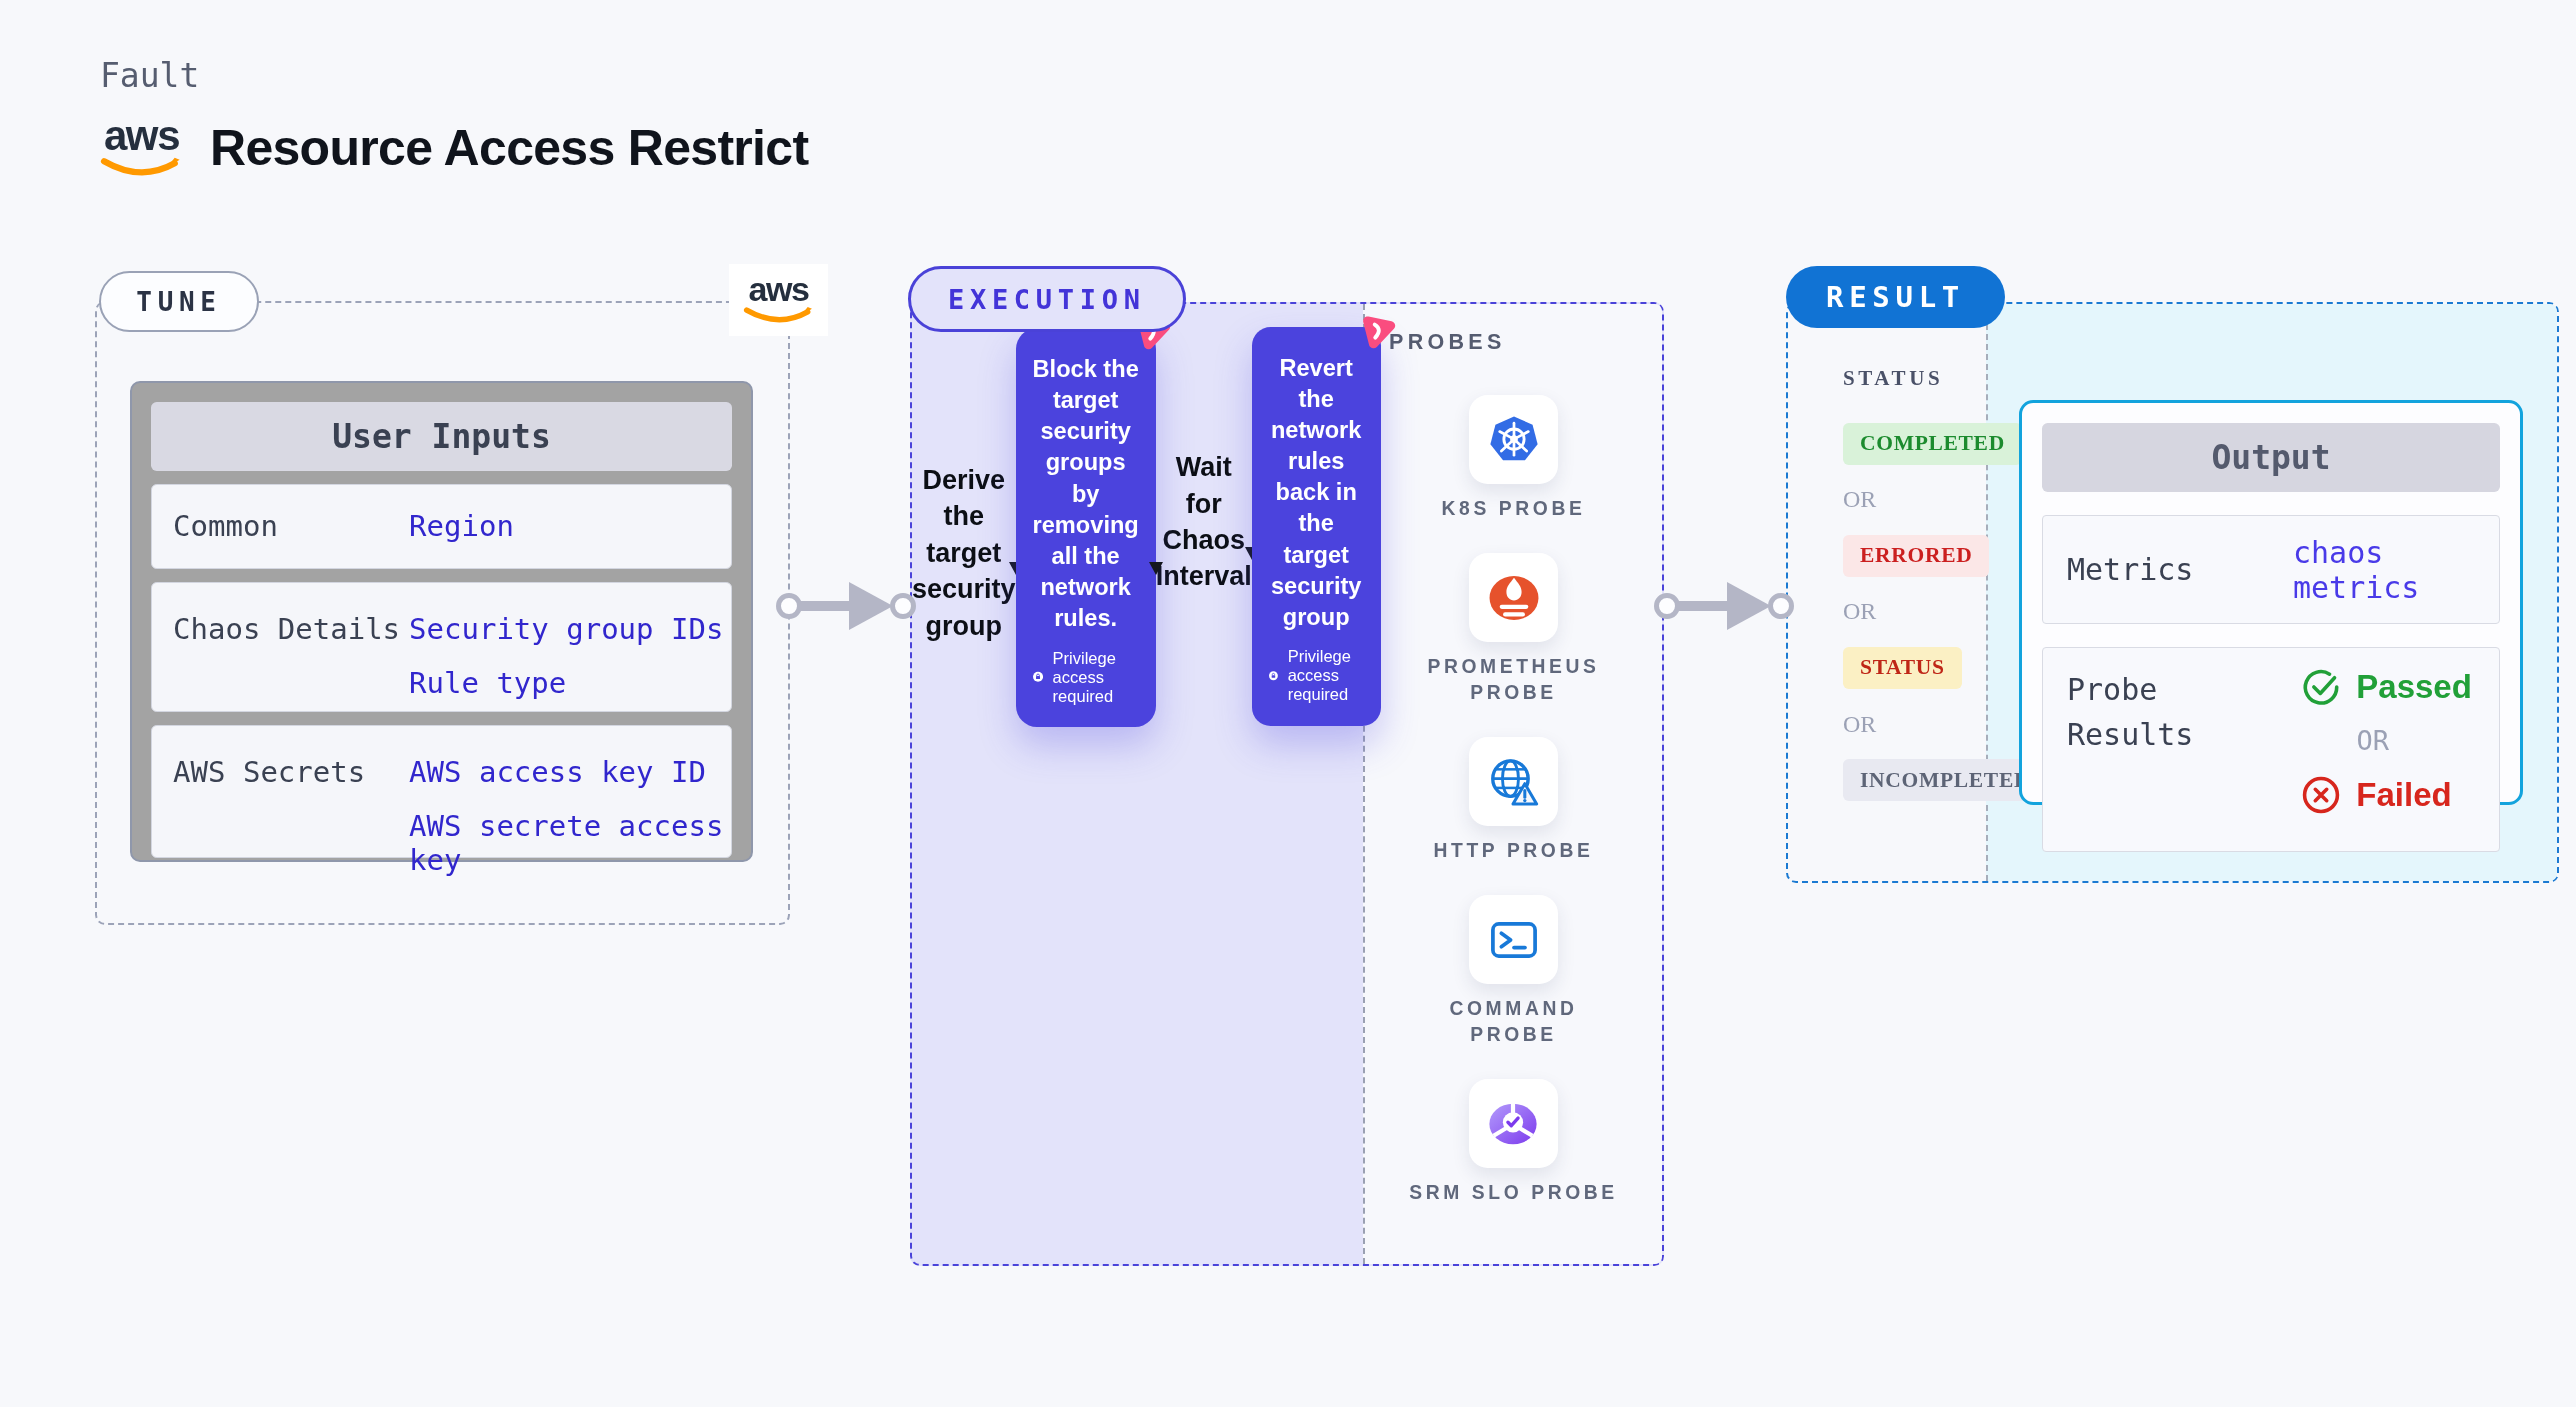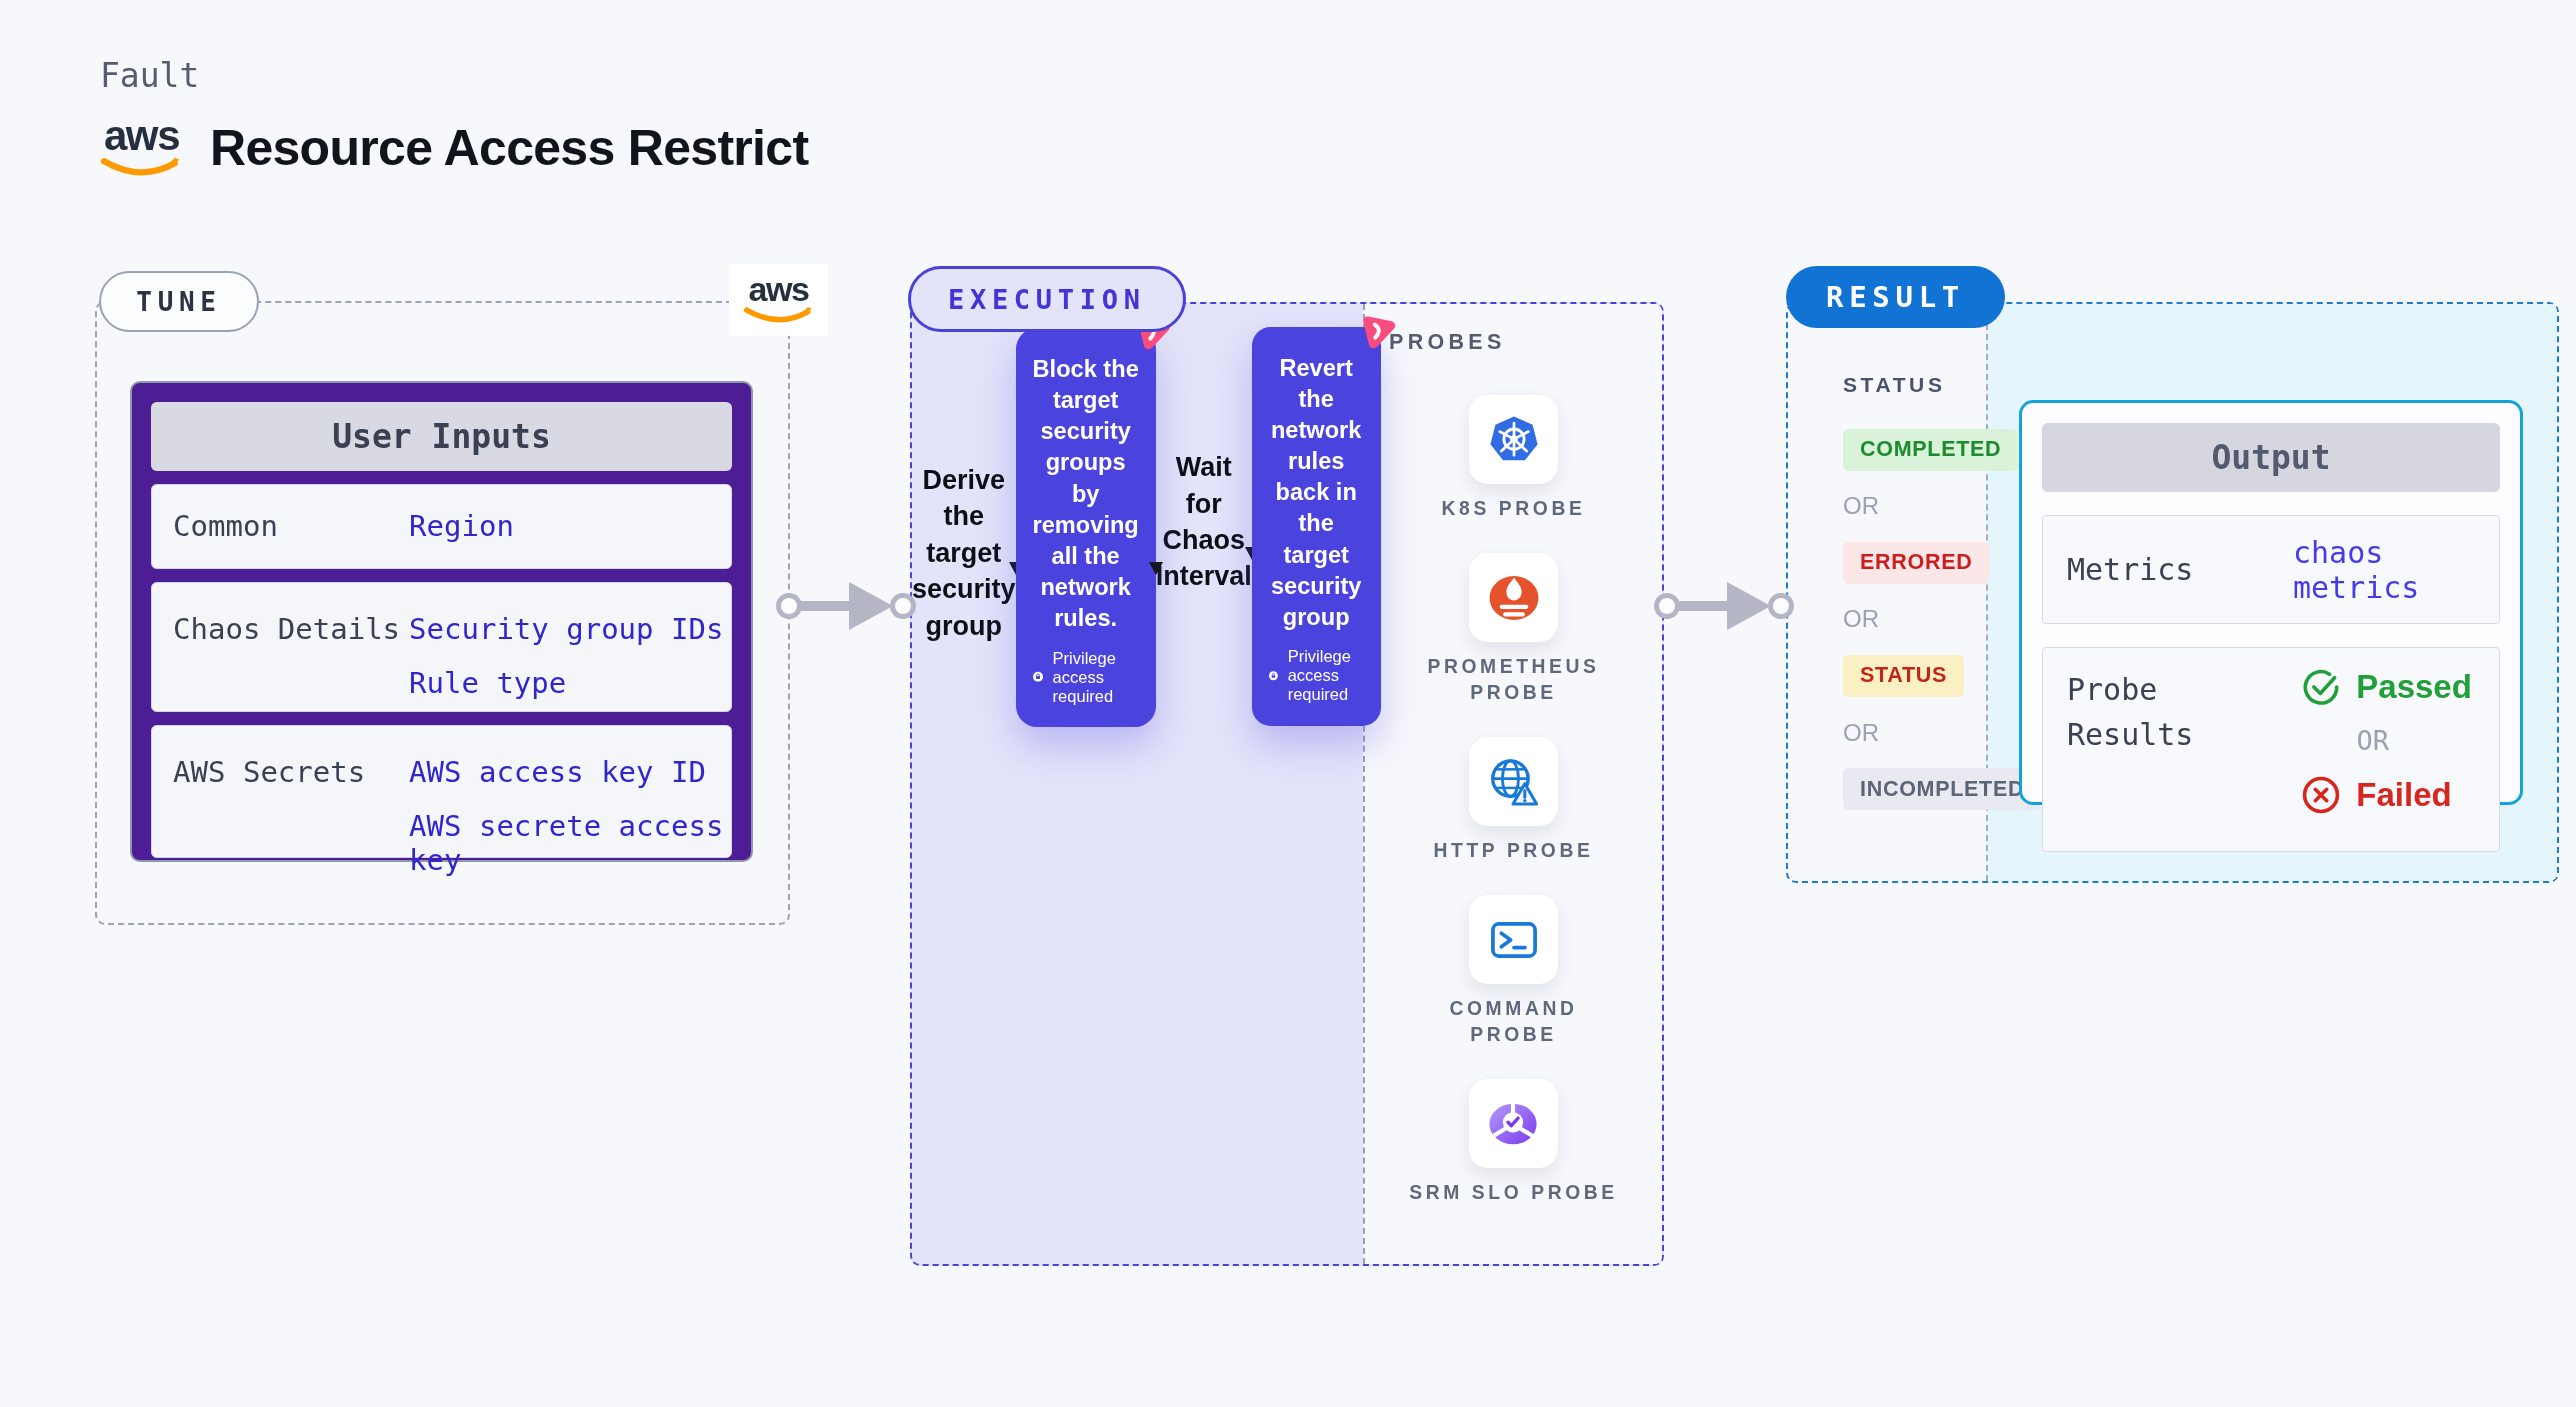--- a/index.html
+++ b/index.html
@@ -28,21 +28,21 @@
   .varrow:after{content:"";position:absolute;left:50%;bottom:-11.5px;transform:translateX(-50%);
           width:0;height:0;border-top:13px solid #15181f;border-left:7.9px solid transparent;border-right:7.9px solid transparent;}
 
   
   .tune-border{left:95px;top:301px;width:691px;height:620px;border:2.1px dashed #9ca3b8;}
   .tune-badge{left:99px;top:271px;width:156px;height:57px;background:#fcfdff;border:2.9px solid #9aa2b6;
               font-size:26px;color:#2b3345;}
   .aws-patch{position:absolute;left:729px;top:264px;width:99px;height:72px;background:#ffffff;
              display:flex;align-items:center;justify-content:center;z-index:5;}
   .aws-patch .aws-word{font-size:34px;}
-  .ui-card{position:absolute;left:130px;top:381px;width:623px;height:481px;background:#4c1d95;
+  .ui-card{position:absolute;left:130px;top:381px;width:623px;height:481px;background:#a3a3a3;
            border:2.9px solid #8f97ab;border-radius:10px;box-sizing:border-box;padding:18.6px;z-index:3;}
   .ui-head{height:69px;background:#d9d9e3;border-radius:5.7px;display:flex;align-items:center;justify-content:center;
            font-size:33px;font-weight:bold;color:#3a4152;}
   .ui-row{background:#f5f6fa;border:1.4px solid #d3d6e0;border-radius:5.7px;display:flex;
           padding:0 0 0 21.5px;box-sizing:border-box;margin-top:13px;align-items:center;}
   .ui-row.tall{align-items:flex-start;}
   .ui-label{flex:0 0 236px;font-size:29px;color:#3a4152;}
   .ui-vals{display:flex;flex-direction:column;gap:20px;font-size:29px;color:#3126cd;}
 
   
@@ -66,21 +66,21 @@
   .priv{display:flex;align-items:center;justify-content:center;gap:10px;margin-top:14.3px;}
   .priv span{font-size:16.5px;color:#ffffff;font-weight:500;}
   .pink-ico{position:absolute;top:-15.8px;right:-18.6px;}
 
   
   .result-border{left:1786px;top:302px;width:769px;height:577px;border:2.9px dashed #1b7ad2;}
   .result-badge{left:1786px;top:266px;height:62px;padding:0 40px;background:#1173d4;border:none;
                 font-size:29px;color:#ffffff;}
   .cyan-panel{position:absolute;left:198px;top:0;right:0;bottom:0;background:#e4f6fc;
               border-left:2.1px dashed #a6adba;border-radius:0 7.2px 7.2px 0;}
-  .status-col{position:absolute;left:55px;top:69px;display:flex;flex-direction:column;align-items:flex-start;}
+  .status-col{position:absolute;left:55px;top:62px;display:flex;flex-direction:column;align-items:flex-start;font-family:Liberation Serif, serif;}
   .status-title{font-size:21px;font-weight:bold;color:#4a5168;letter-spacing:3.6px;margin-bottom:31.5px;}
   .sbadge{display:inline-block;padding:8.6px 17px;border-radius:5.7px;font-size:21.5px;font-weight:bold;letter-spacing:0.7px;}
   .sb-completed{background:#d9f2d9;color:#1c8b2e;}
   .sb-errored{background:#fbe7e7;color:#cb1f1f;}
   .sb-queued{background:#fbf0c4;color:#bf2617;}
   .sb-incompleted{background:#e8e9f1;color:#5d6476;}
   .s-or{font-size:24px;color:#9ba1b5;margin:21.5px 0;}
   .out-box{position:absolute;left:231px;top:96px;width:504px;height:405px;background:#fdfdff;
            border:3.6px solid #12a3dd;border-radius:14.3px;box-sizing:border-box;padding:20px;z-index:3;}
   .out-head{height:69px;background:#d6d6e0;border-radius:5.7px;display:flex;align-items:center;justify-content:center;

